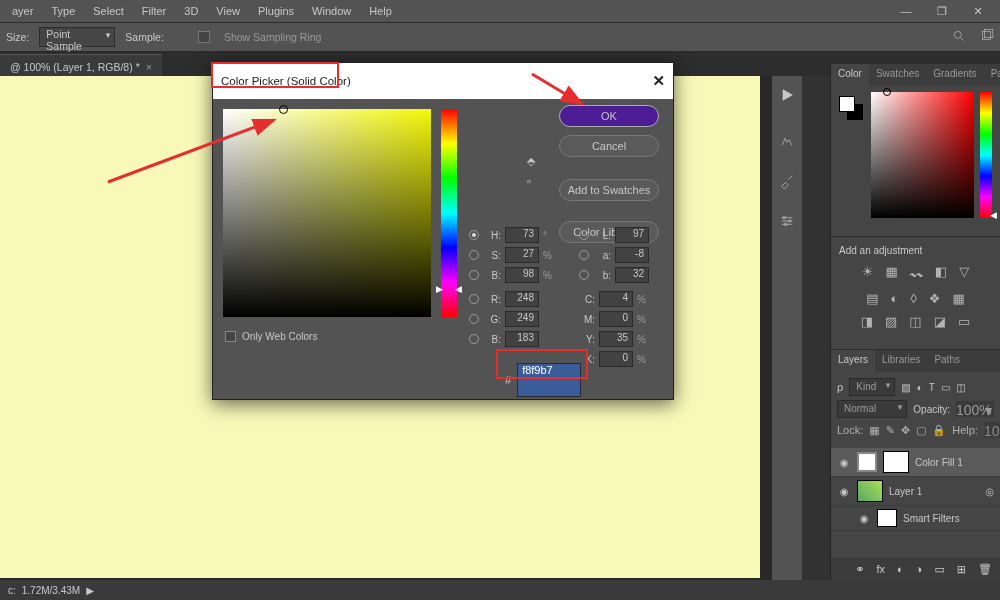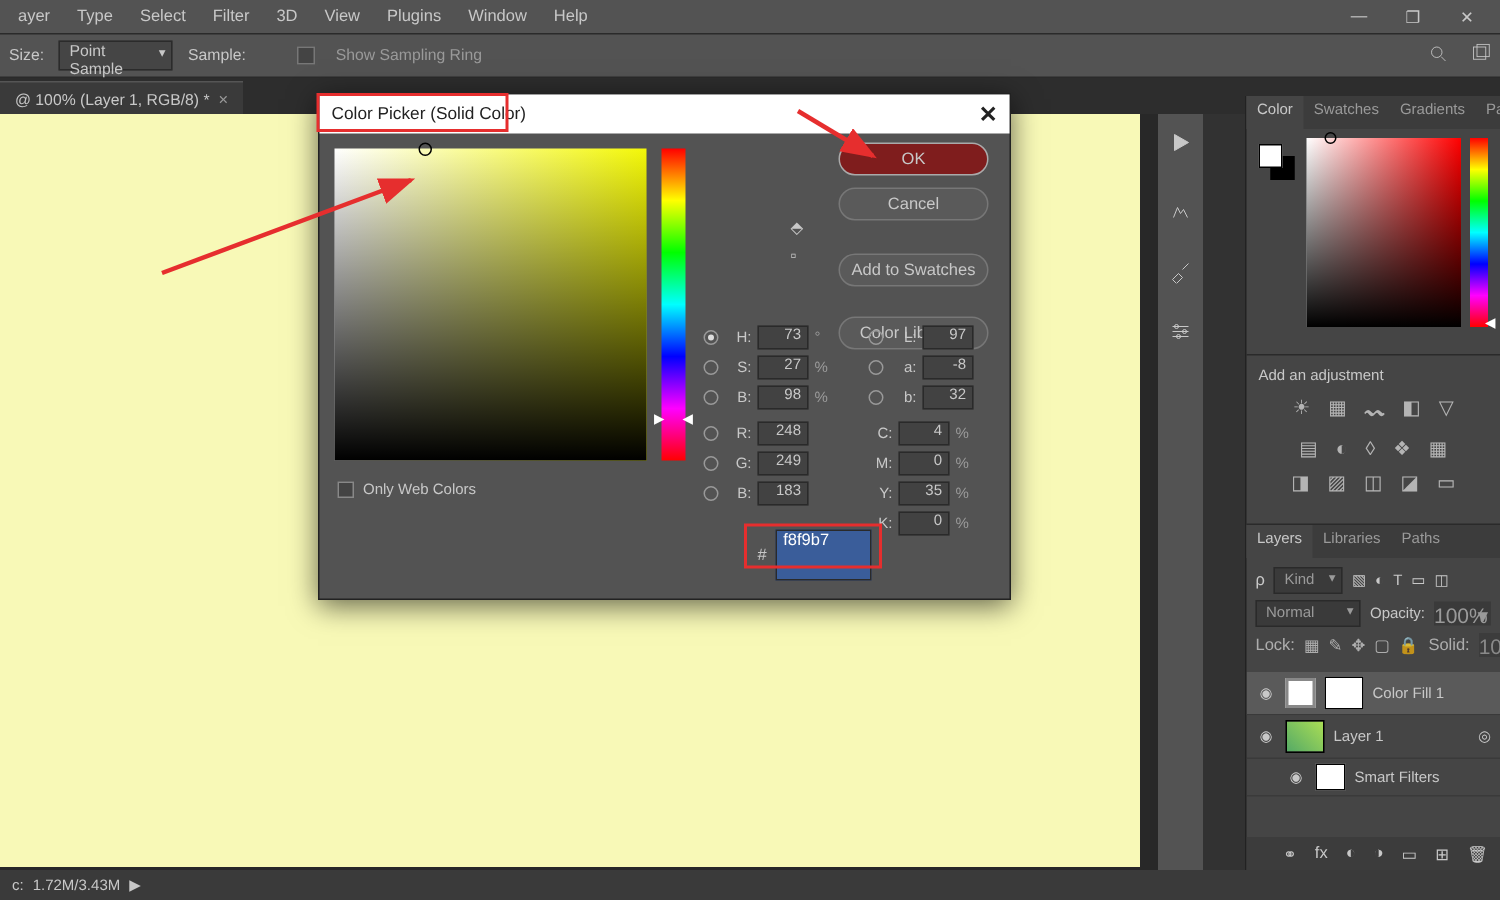--- a/index.html
+++ b/index.html
@@ -128,42 +128,42 @@
   .statusbar{position:absolute;left:0;right:0;bottom:0;height:20px;background:#3a3a3a;
     font-size:10px;display:flex;align-items:center;padding:0 8px;gap:6px;}
 
   
   .dialog{
     position:absolute; left:212px; top:62px; width:462px; height:338px;
     background:var(--bg-med); color:var(--txt);
     border:1px solid #222; box-shadow:0 4px 18px rgba(0,0,0,.6);
     display:flex; flex-direction:column; z-index:50;
   }
-  .dialog .titlebar{height:26px;background:#fff;color:#222;display:flex;align-items:center;
+  .dialog .titlebar{height:36px;background:#fff;color:#222;display:flex;align-items:center;
     padding:0 8px;font-size:11.5px;}
   .dialog .titlebar .x{margin-left:auto;font-size:15px;font-weight:bold;color:#222;}
   .dialog .body{flex:1;position:relative;}
   .sv-field{
     position:absolute;left:10px;top:10px;width:208px;height:208px;
     background:
       linear-gradient(to top, #000, rgba(0,0,0,0)),
       linear-gradient(to right, #fff, hsl(61,94%,50%));
   }
   .sv-ring{position:absolute;left:56px;top:-4px;width:9px;height:9px;border:1.5px solid #000;border-radius:50%;background:transparent;}
   .hue-strip{position:absolute;left:228px;top:10px;width:16px;height:208px;
     background:linear-gradient(to bottom,#ff0000,#ff8000,#ffff00,#80ff00,#00ff00,#00ff80,#00ffff,#0080ff,#0000ff,#8000ff,#ff00ff,#ff0080,#ff0000);}
   .hue-strip .mark{position:absolute;left:-5px;right:-5px;top:175px;font-size:9px;color:#fff;display:flex;justify-content:space-between;}
   .new-cur{position:absolute;left:256px;top:10px;font-size:10px;text-align:center;}
   .new-cur .swatch{width:48px;height:28px;border:1px solid #222;}
   .new-cur .swnew{background:#fdfec8;}
   .new-cur .swcur{background:var(--canvas-fill);}
   .btns{position:absolute;right:14px;top:6px;width:100px;display:flex;flex-direction:column;gap:8px;}
   .btn{height:22px;border:1px solid #777;border-radius:11px;background:#5a5a5a;color:var(--txt);
        display:flex;align-items:center;justify-content:center;font-size:11px;}
-  .btn.primary{background:#7f1d1d;border-color:#aaa;}
+  .btn.primary{background:#4c1d95;border-color:#aaa;}
   .wide{width:100px;}
   .only-web{position:absolute;left:12px;top:232px;font-size:10px;display:flex;align-items:center;gap:6px;}
   .only-web .cb{width:11px;height:11px;border:1px solid #888;background:#444;}
   .fields{position:absolute;left:256px;top:126px;right:10px;font-size:10px;}
   .fields .frow{display:flex;align-items:center;gap:6px;height:20px;}
   .fields .lbl{width:18px;text-align:right;}
   .fields .rad{width:10px;height:10px;border:1px solid #999;border-radius:50%;display:inline-block;}
   .fields .rad.on::after{content:"";display:block;width:4px;height:4px;margin:2px;background:#ddd;border-radius:50%;}
   .fields .num{width:34px;height:16px;background:#424242;border:1px solid #2a2a2a;text-align:right;padding:0 4px;color:var(--txt);font-size:10px;}
   .fields .unit{width:12px;color:var(--txt-dim);}
@@ -328,21 +328,21 @@
         <span>Opacity:</span>
         <span class="nbox">100%</span>
       </div>
       <div class="row lock-row">
         <span>Lock:</span>
         <span>▦</span>
         <span>✎</span>
         <span>✥</span>
         <span>▢</span>
         <span>🔒</span>
-        <span style="margin-left:auto">Solid:</span>
+        <span style="margin-left:auto">Help:</span>
         <span class="nbox">100%</span>
       </div>
     </div>
     <div class="layer-list">
       <div class="layer sel">
         <span class="eye">◉</span>
         <span class="thumb" style="background:#fff;width:20px;height:20px;border:2px solid #888"></span>
         <span class="thumb mask"></span>
         <span>Color Fill 1</span>
       </div>

